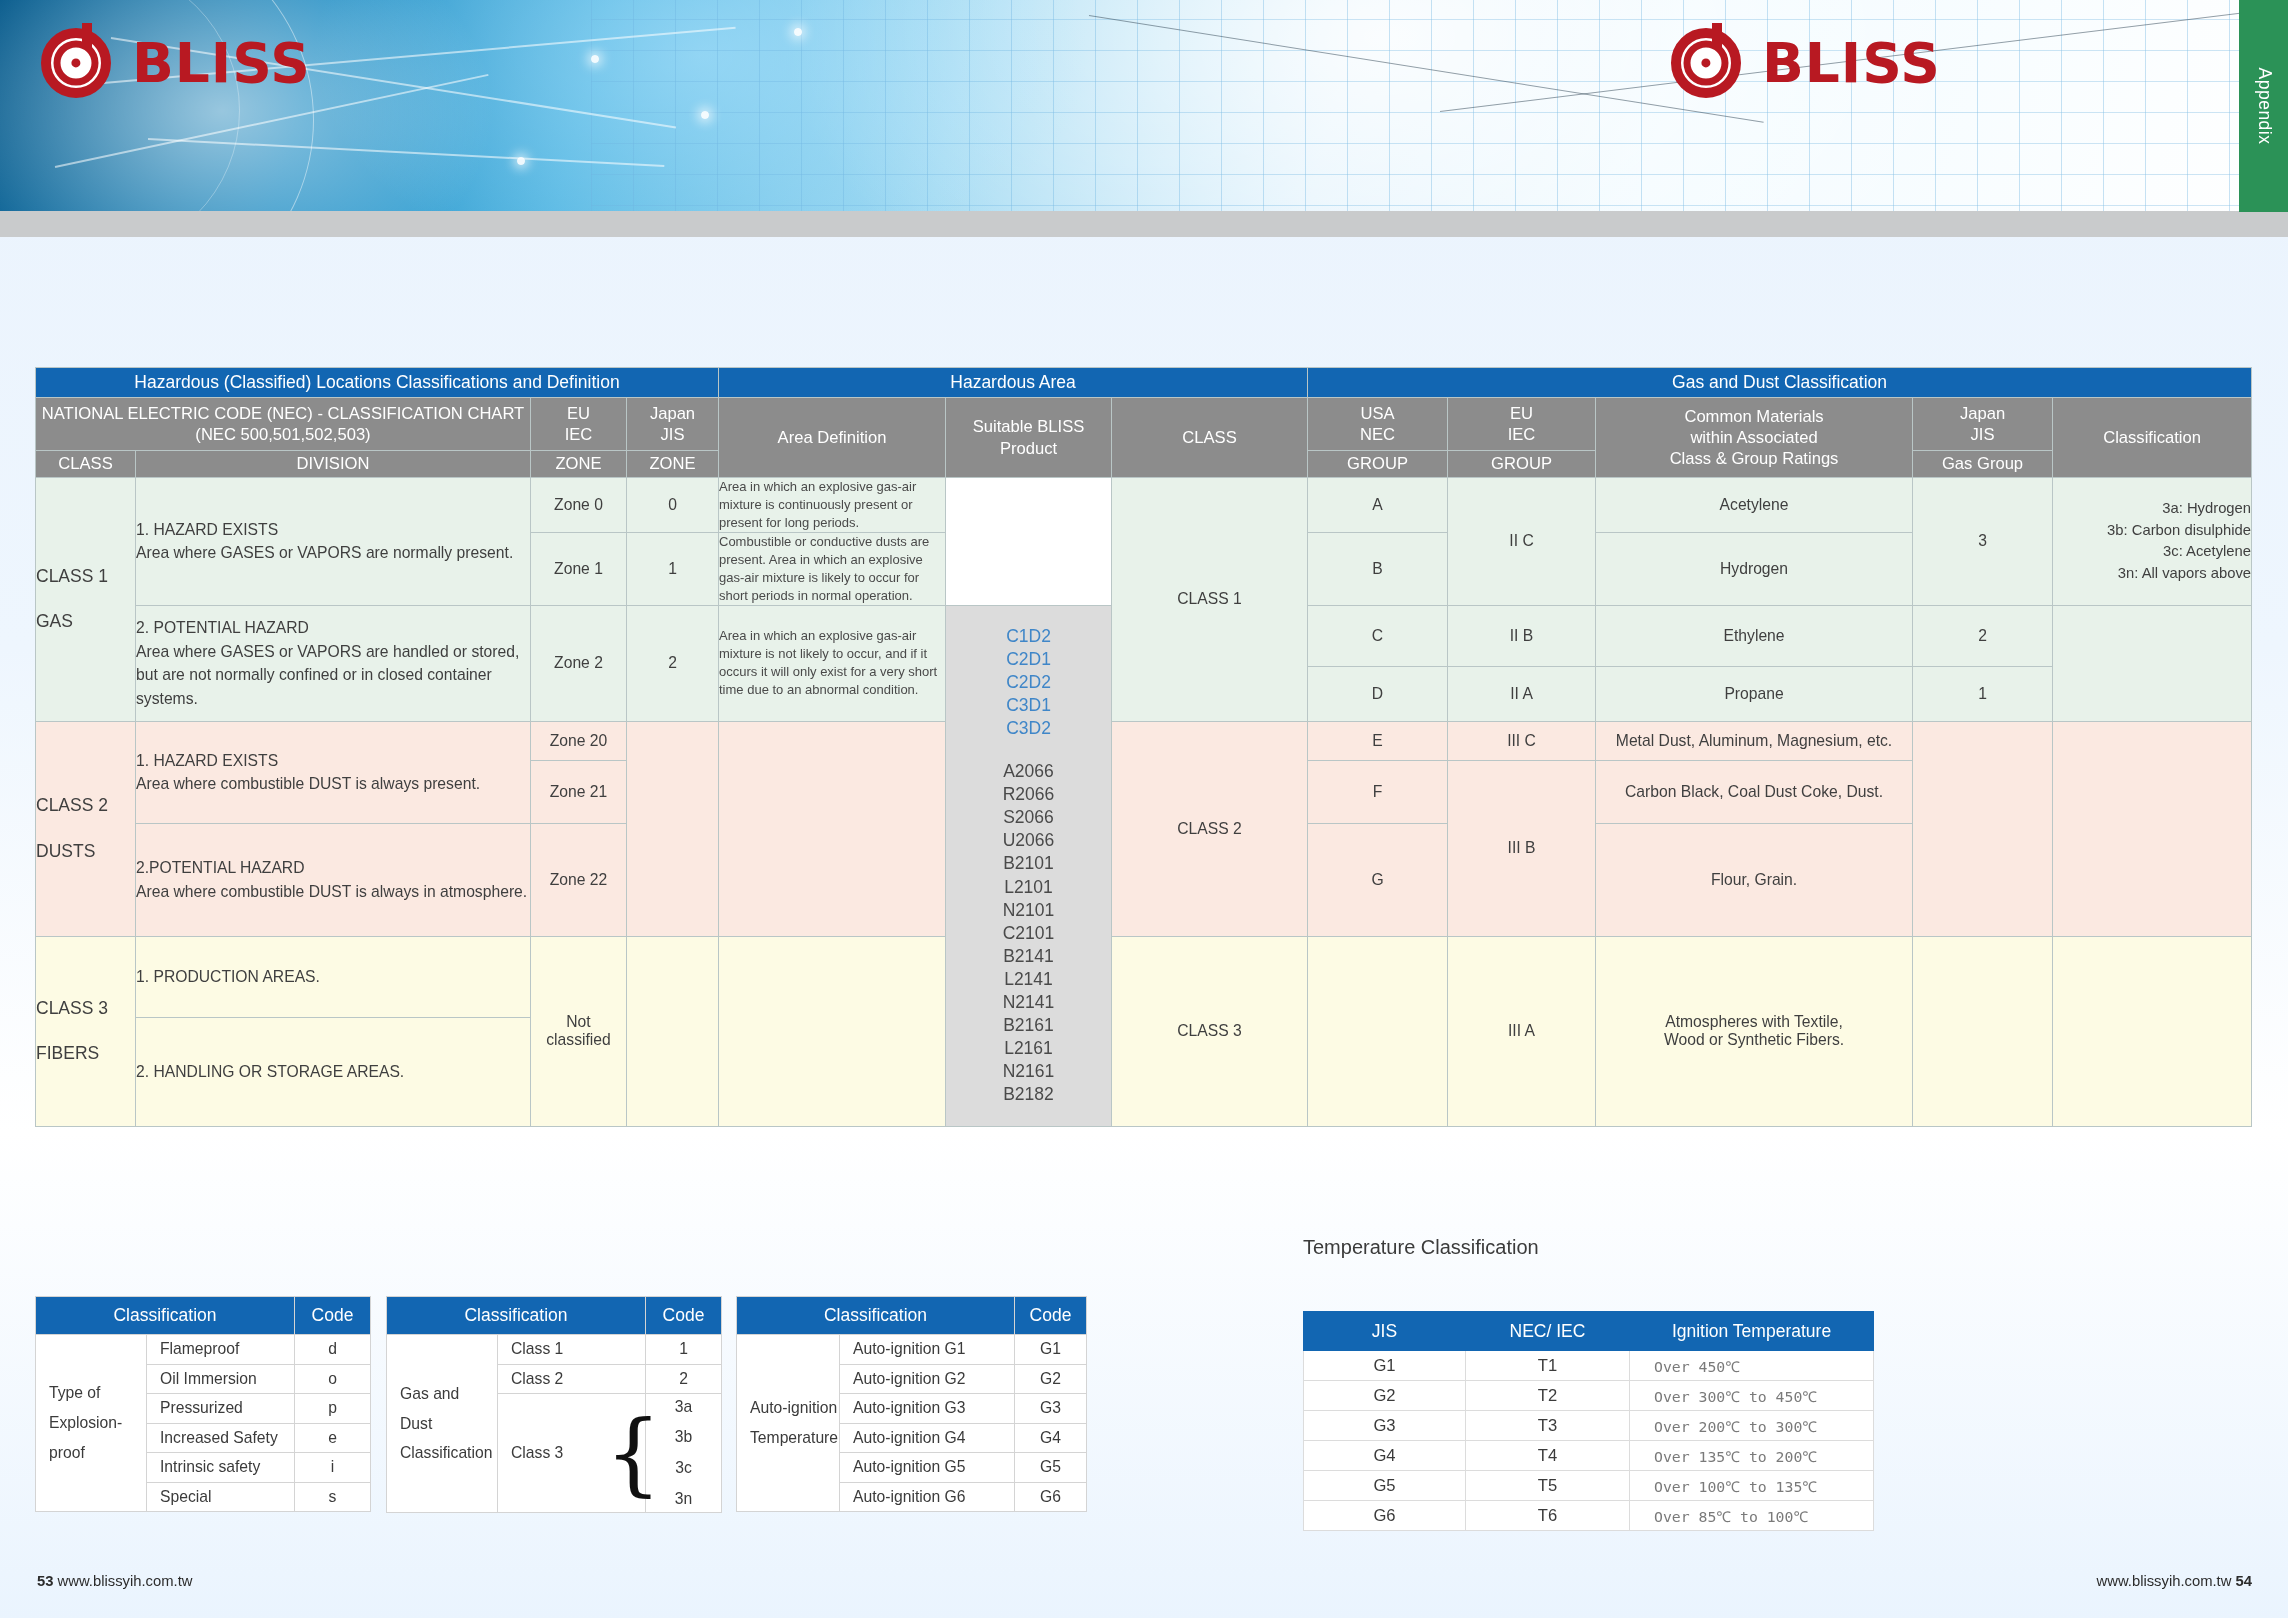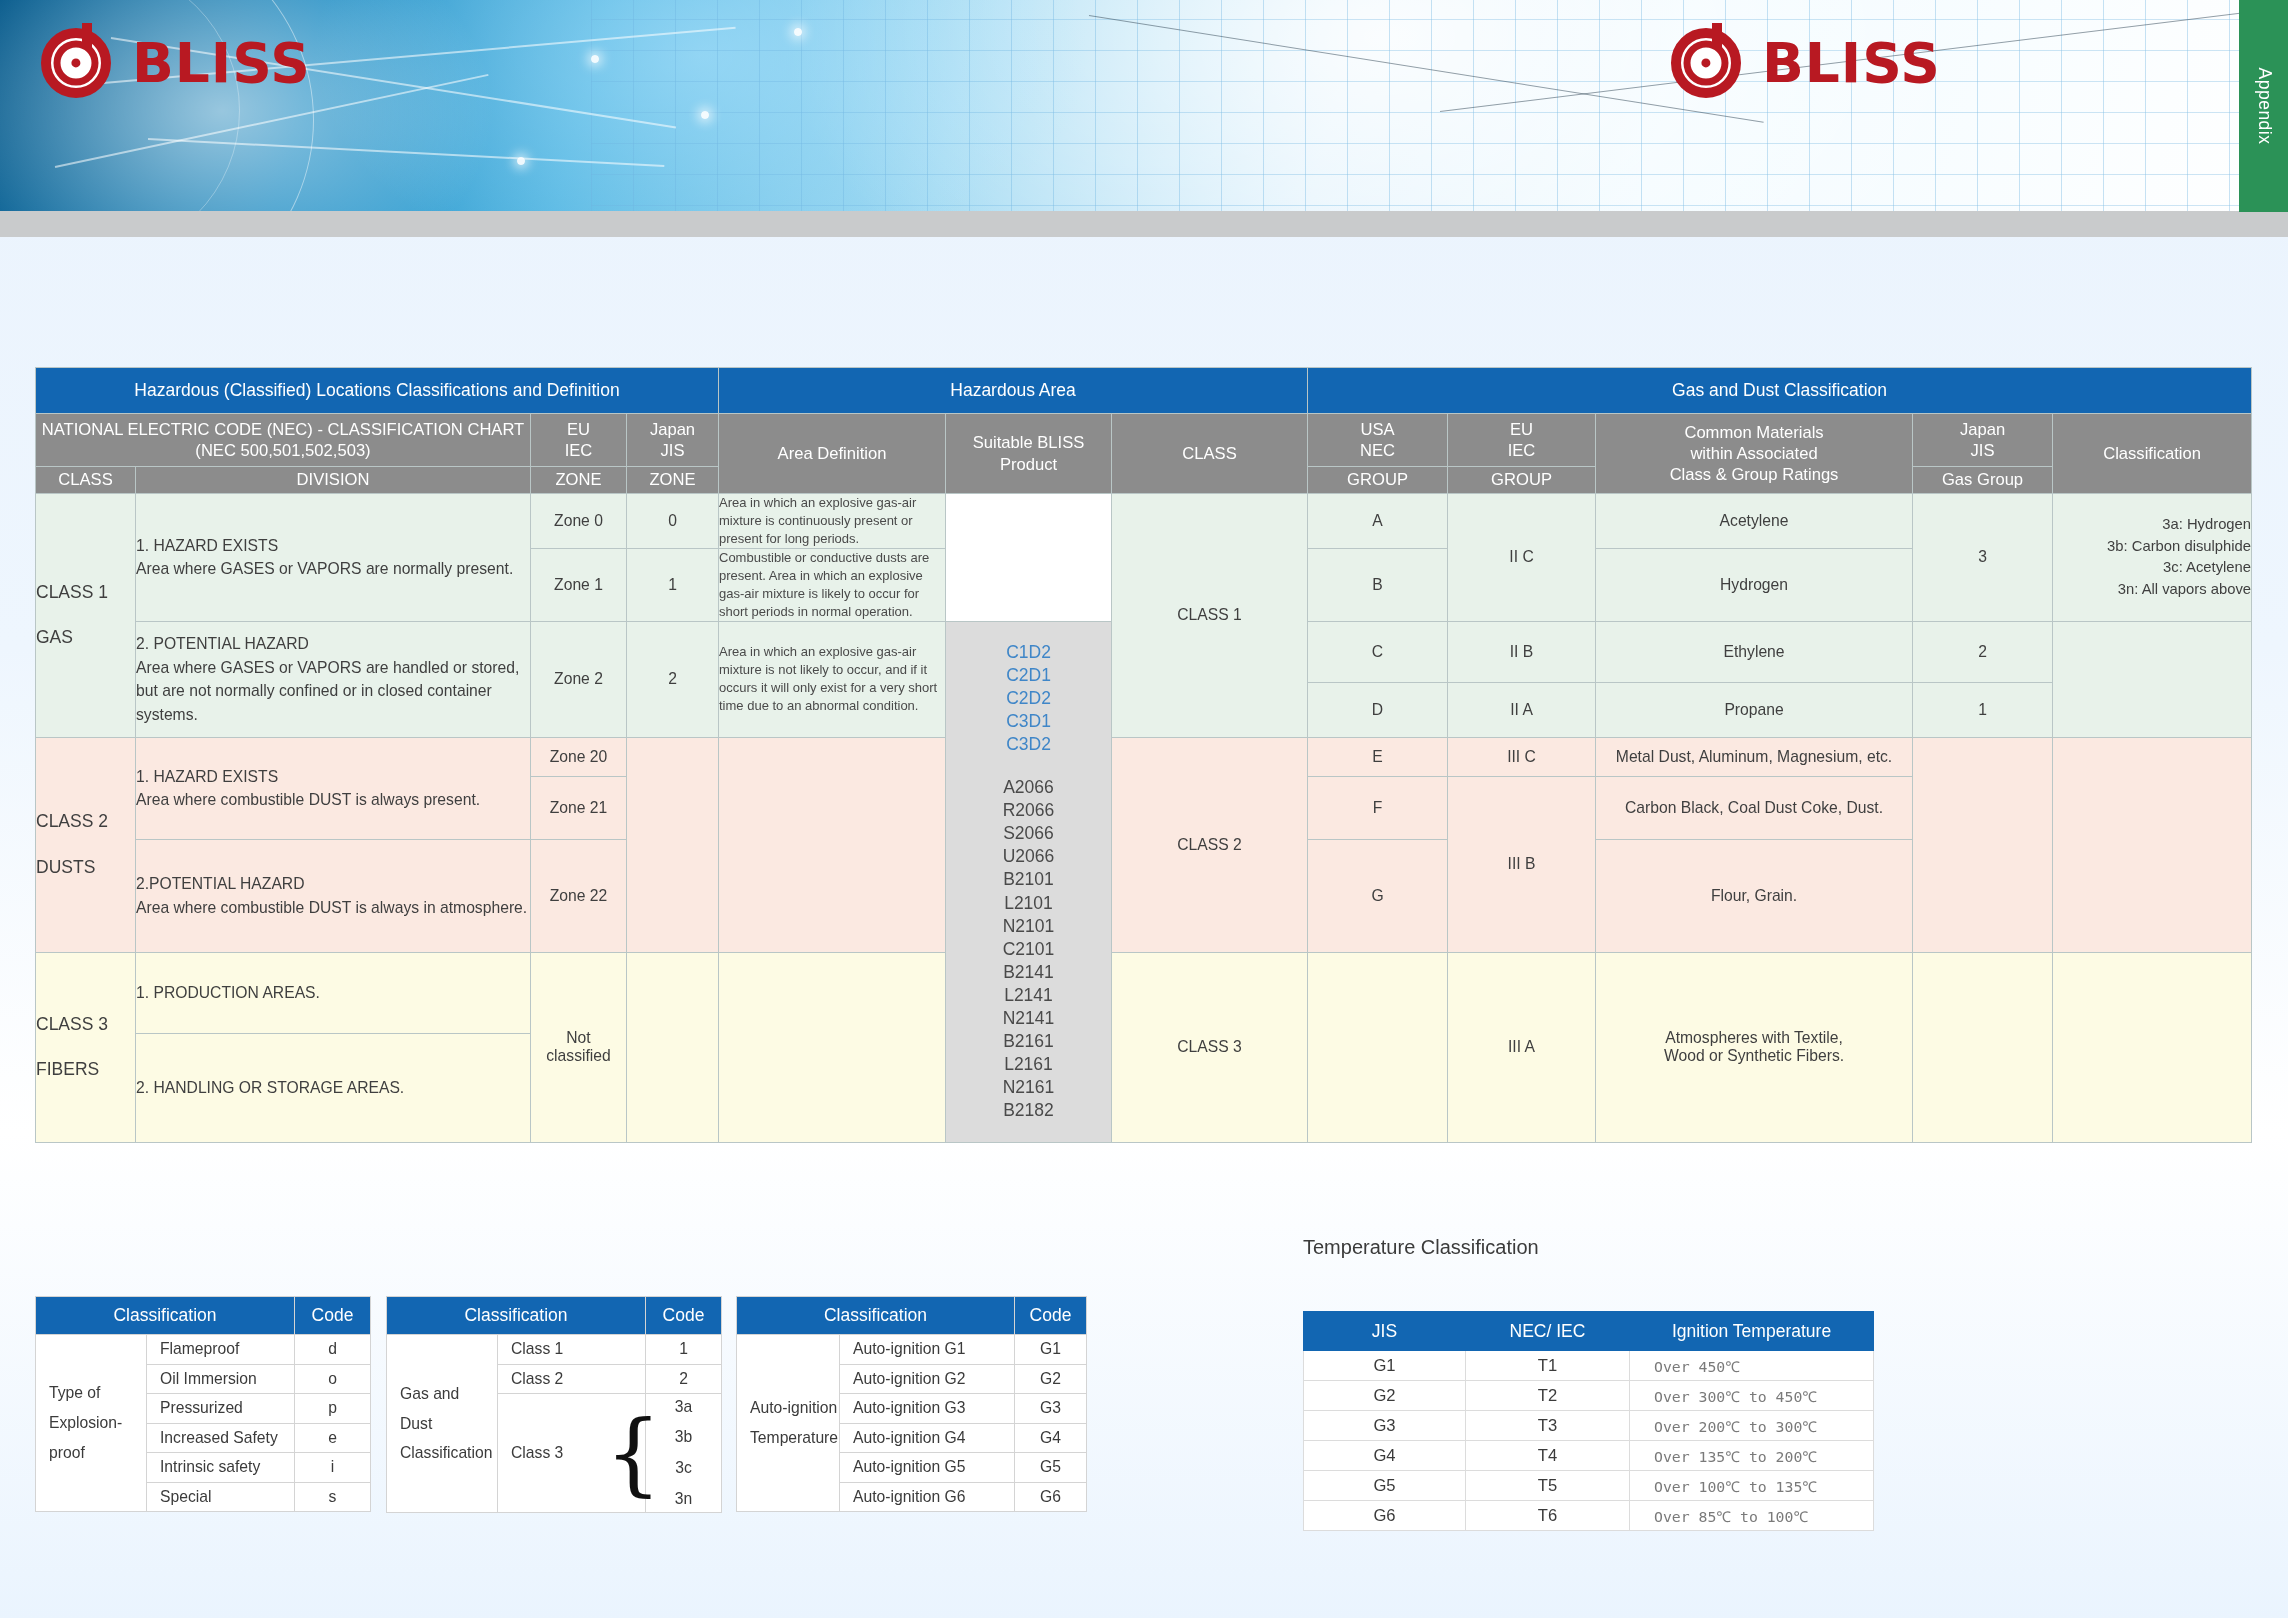--- a/index.html
+++ b/index.html
@@ -67,21 +67,21 @@
   .title-main { font-size:28px; font-weight:bold; color:#1a4f93; letter-spacing:0.2px; }
   .title-pill { background:#8e8e8e; color:#fff; font-size:19.4px;
     padding:8.3px 24px 9.2px 24px; border-radius:15.7px; }
 
   
   .main-table { position:absolute; left:35px; top:367px; width:2217px;
     border-collapse:collapse; table-layout:fixed; }
   .main-table td, .main-table th { border:0.9px solid #b9c6c6; padding:0;
     font-weight:normal; vertical-align:middle; }
   .hdr-blue { background:#1266b2; color:#fff; font-size:17.5px; text-align:center;
-    height:46px; border-color:#1266b2; }
+    height:30px; border-color:#1266b2; }
   .hdr-grey { background:#8c8c8c; color:#fff; font-size:16.6px; text-align:center;
     line-height:1.28; border-color:#a3a3a3; }
   .h-nec { height:53px; font-size:16.6px; }
   .h-sub { height:27px; }
   .c-green { background:#e8f2ea; }
   .c-pink  { background:#fbe9e1; }
   .c-cream { background:#fdfbe4; }
   .c-grey  { background:#dcdcdc; }
   .c-white { background:#ffffff; }
   .cell { font-size:15.7px; color:#3f3f3f; text-align:center; }
@@ -550,15 +550,25 @@
       <td class="temp">Over  100℃  to  135℃</td>
     </tr>
     <tr>
       <td>G6</td>
       <td>T6</td>
       <td class="temp">Over  85℃  to  100℃</td>
     </tr>
   </tbody>
     </table>
 
+  <div class="footer">
+    <div class="left">
+      <b>53</b>
+      <span>www.blissyih.com.tw</span>
+    </div>
+    <div class="right">
+      <span>www.blissyih.com.tw</span>
+      <b>54</b>
+    </div>
+  </div>
 
 </div>
 
 
 </body></html>

